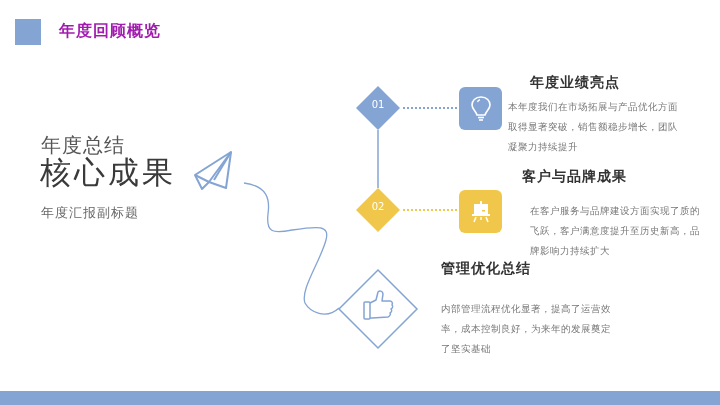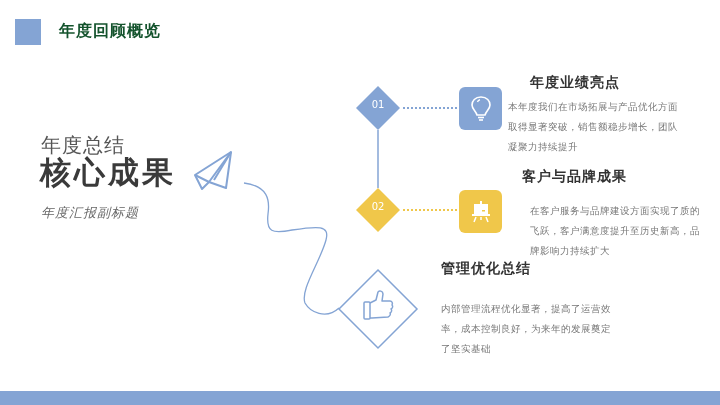--- a/index.html
+++ b/index.html
@@ -1,24 +1,24 @@
 <!DOCTYPE html>
 <html><head>
 <meta charset="utf-8">
 <style>
   * { margin: 0; padding: 0; box-sizing: border-box; }
   html, body { width: 720px; height: 405px; overflow: hidden; background: #ffffff; }
   body { position: relative; font-family: "DejaVu Sans", "Liberation Sans", sans-serif; color: #333; }
 
   .header-square { position: absolute; left: 15px; top: 19px; width: 26px; height: 26px; background: #84a4d4; }
-  .header-title { position: absolute; left: 59px; top: 21px; font-size: 16px; font-weight: bold; color: #14532d; letter-spacing: 1px; }
+  .header-title { position: absolute; left: 59px; top: 21px; font-size: 16px; font-weight: bold; color: #a21caf; letter-spacing: 1px; }
 
   .subtitle-small { position: absolute; left: 41px; top: 132px; font-size: 20px; color: #555; letter-spacing: 1px; }
-  .main-title { position: absolute; left: 40px; top: 152px; font-size: 31px; font-weight: bold; color: #3a3a3a; letter-spacing: 3px; }
-  .italic-sub { position: absolute; left: 41px; top: 204px; font-size: 13px; font-style: italic; color: #666; letter-spacing: 1px; }
+  .main-title { position: absolute; left: 40px; top: 152px; font-size: 31px; font-weight: normal; color: #3a3a3a; letter-spacing: 3px; }
+  .italic-sub { position: absolute; left: 41px; top: 204px; font-size: 13px; color: #666; letter-spacing: 1px; }
 
   svg.deco { position: absolute; left: 0; top: 0; }
 
   .diamond-label { position: absolute; width: 40px; text-align: center; font-size: 10px; color: #fff; }
 
   .icon-box { position: absolute; width: 43px; height: 43px; border-radius: 6px; display: flex; align-items: center; justify-content: center; }
 
   .item-title { position: absolute; font-size: 14px; font-weight: bold; color: #333; letter-spacing: 1px; }
   .item-desc { position: absolute; font-size: 9.5px; color: #777; line-height: 20px; width: 175px; letter-spacing: 0.5px; }
 

